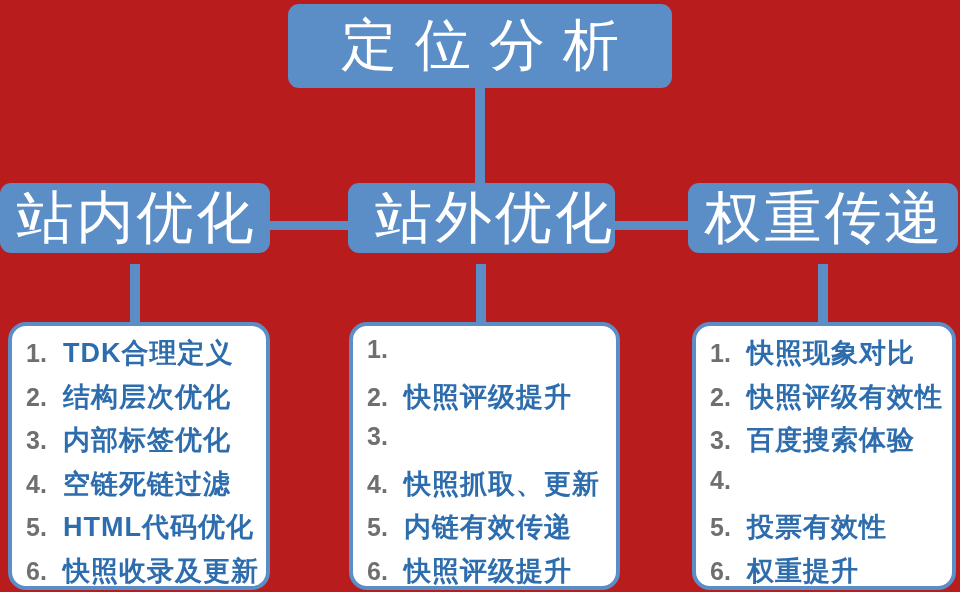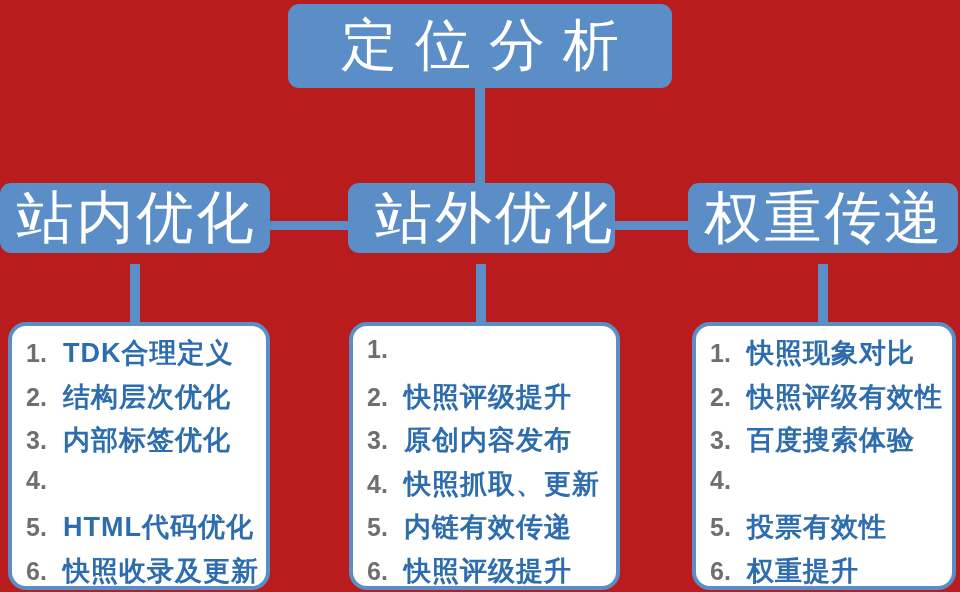--- a/index.html
+++ b/index.html
@@ -118,20 +118,21 @@
       <li>
         <span class="item-num">2.</span>
         <span class="item-text">结构层次优化</span>
       </li>
       <li>
         <span class="item-num">3.</span>
         <span class="item-text">内部标签优化</span>
       </li>
       <li>
         <span class="item-num">4.</span>
+        <span class="item-text">空链死链过滤</span>
       </li>
       <li>
         <span class="item-num">5.</span>
         <span class="item-text">HTML代码优化</span>
       </li>
       <li>
         <span class="item-num">6.</span>
         <span class="item-text">快照收录及更新</span>
       </li>
     </ol>
@@ -141,21 +142,20 @@
     <ol>
       <li>
         <span class="item-num">1.</span>
       </li>
       <li>
         <span class="item-num">2.</span>
         <span class="item-text">快照评级提升</span>
       </li>
       <li>
         <span class="item-num">3.</span>
-        <span class="item-text">原创内容发布</span>
       </li>
       <li>
         <span class="item-num">4.</span>
         <span class="item-text">快照抓取、更新</span>
       </li>
       <li>
         <span class="item-num">5.</span>
         <span class="item-text">内链有效传递</span>
       </li>
       <li>

